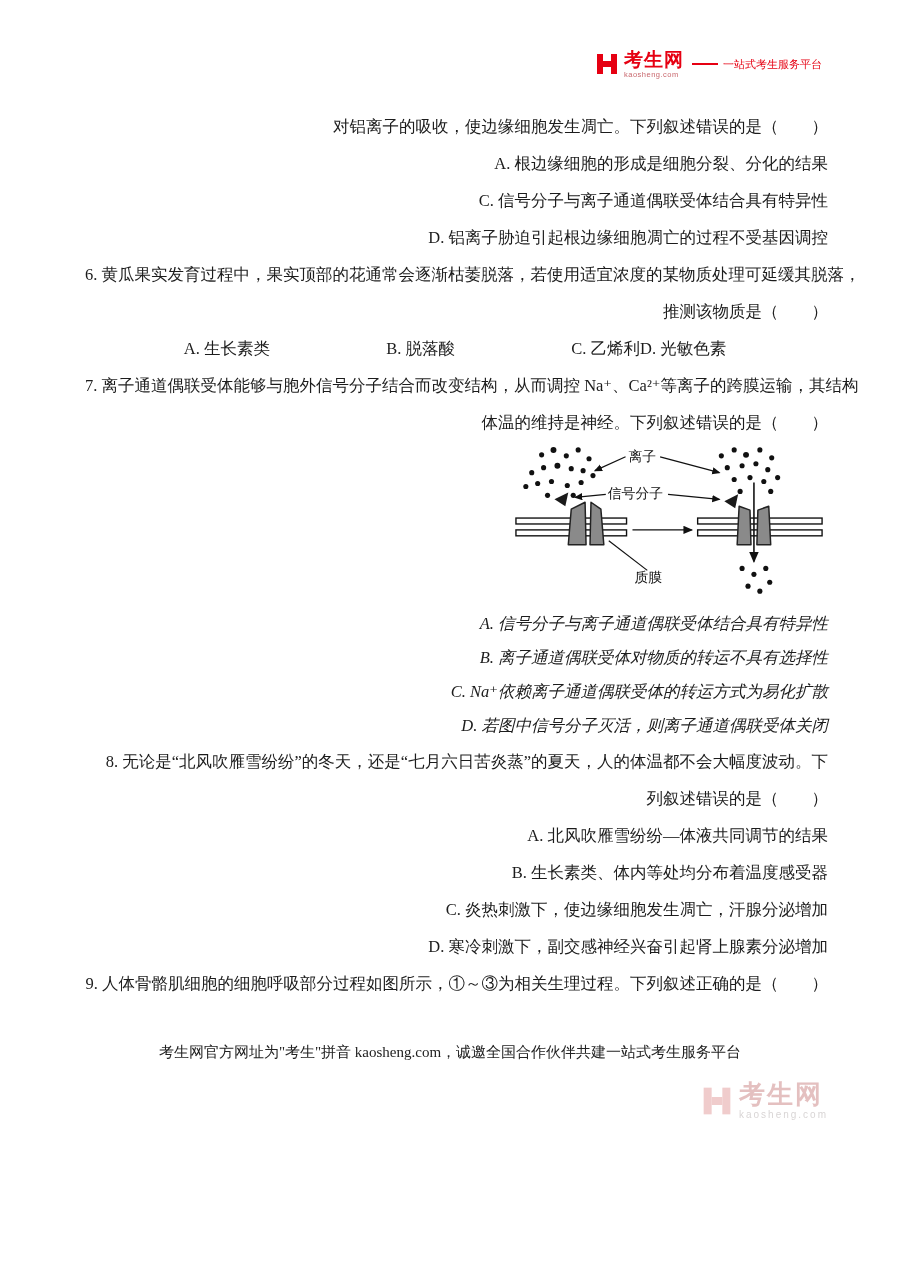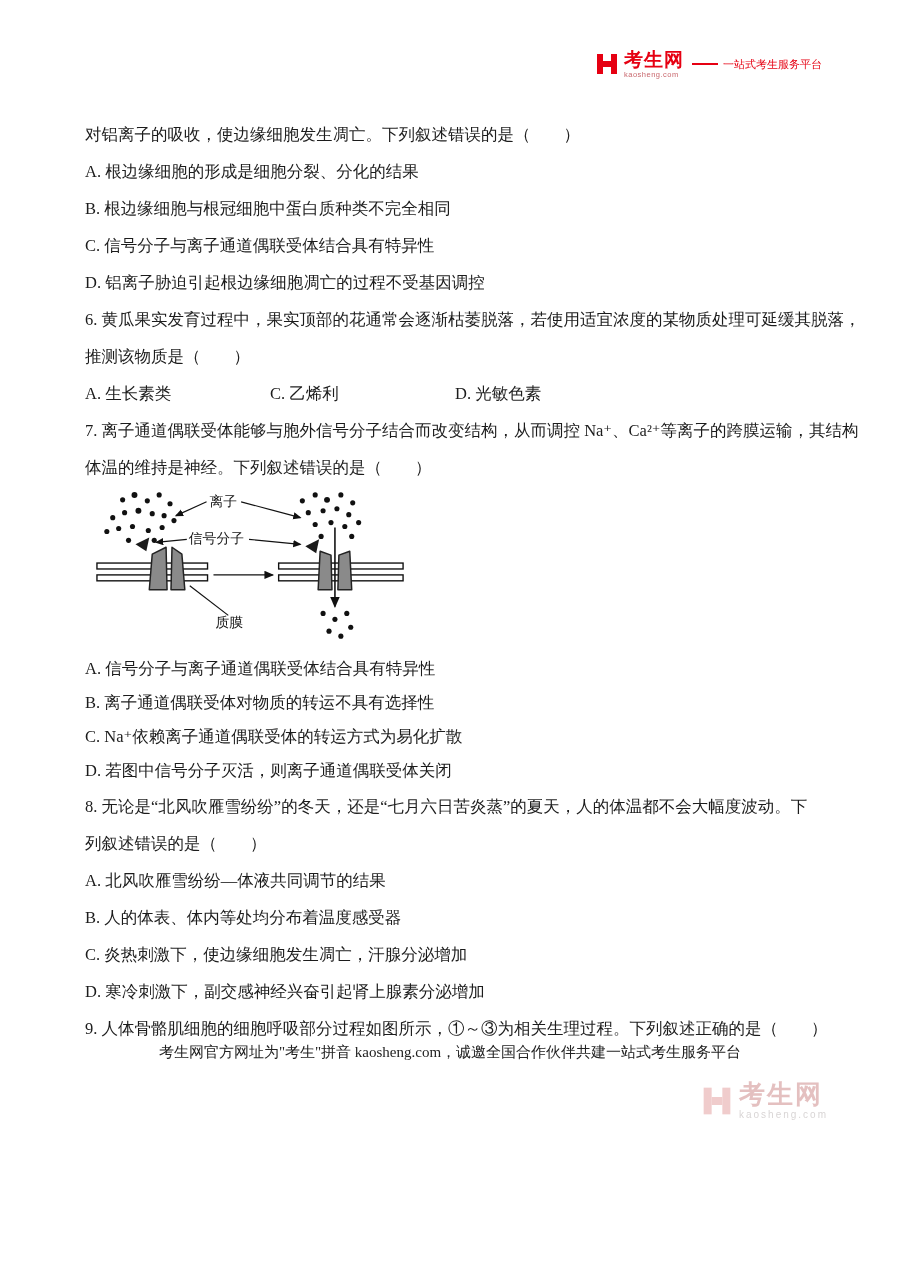--- a/index.html
+++ b/index.html
@@ -28,25 +28,26 @@
   .brand-name { font-size: 19px; font-weight: bold; color: #e60012; letter-spacing: 1px; }
   .brand-domain { font-size: 7.5px; color: #c9686e; margin-top: 2px; letter-spacing: 0.5px; }
   .brand-tagline { display: flex; align-items: center; margin-left: 8px; color: #e60012; font-size: 11px; }
   .tagline-dash { display: inline-block; width: 26px; height: 2px; background: #e60012; margin-right: 5px; }
 
   
   .content {
     position: absolute;
     left: 85px;
     right: 72px;
-    top: 112px;
+    top: 104px;
     font-size: 16.5px;
+    text-align: right;
   }
   .line { height: 37px; line-height: 37px; white-space: nowrap; }
-  .opt-line { height: 34px; line-height: 34px; white-space: nowrap; }
+  .opt-line { height: 34px; line-height: 34px; white-space: nowrap; font-style: italic; }
   .options-row { display: flex; }
   .options-row span { width: 185px; }
   .options-row span:last-child { width: auto; }
 
   
   .diagram { height: 160px; margin: 2px 0 4px 8px; }
   .diagram text { font-size: 14px; fill: #111; font-family: "Liberation Serif", "DejaVu Serif", serif; }
 
   
   .footer {
@@ -91,28 +92,28 @@
     <div class="brand-tagline">
       <span class="tagline-dash"></span>
       <span>一站式考生服务平台</span>
     </div>
   </div>
 
   <div class="content">
 
     <div class="line">对铝离子的吸收，使边缘细胞发生凋亡。下列叙述错误的是（　　）</div>
     <div class="line">A. 根边缘细胞的形成是细胞分裂、分化的结果</div>
-    <div class="line">B. 根边缘细胞与根冠细胞中蛋白质种类不完全相同</div>
     <div class="line">C. 信号分子与离子通道偶联受体结合具有特异性</div>
     <div class="line">D. 铝离子胁迫引起根边缘细胞凋亡的过程不受基因调控</div>
 
     <div class="line">6. 黄瓜果实发育过程中，果实顶部的花通常会逐渐枯萎脱落，若使用适宜浓度的某物质处理可延缓其脱落，</div>
     <div class="line">推测该物质是（　　）</div>
     <div class="line options-row">
       <span>A. 生长素类</span>
+      <span>B. 脱落酸</span>
       <span>C. 乙烯利</span>
       <span>D. 光敏色素</span>
     </div>
 
     <div class="line">7. 离子通道偶联受体能够与胞外信号分子结合而改变结构，从而调控 Na⁺、Ca²⁺等离子的跨膜运输，其结构</div>
     <div class="line">体温的维持是神经。下列叙述错误的是（　　）</div>
 
     <div class="diagram">
       <svg viewBox="0 0 320 160" width="316" height="158">
         <defs>
@@ -211,21 +212,21 @@
     </div>
 
     <div class="opt-line">A. 信号分子与离子通道偶联受体结合具有特异性</div>
     <div class="opt-line">B. 离子通道偶联受体对物质的转运不具有选择性</div>
     <div class="opt-line">C. Na⁺依赖离子通道偶联受体的转运方式为易化扩散</div>
     <div class="opt-line">D. 若图中信号分子灭活，则离子通道偶联受体关闭</div>
 
     <div class="line">8. 无论是“北风吹雁雪纷纷”的冬天，还是“七月六日苦炎蒸”的夏天，人的体温都不会大幅度波动。下</div>
     <div class="line">列叙述错误的是（　　）</div>
     <div class="line">A. 北风吹雁雪纷纷—体液共同调节的结果</div>
-    <div class="line">B. 人的体表、体内等处均分布着温度感受器</div>
+    <div class="line">B. 生长素类、体内等处均分布着温度感受器</div>
     <div class="line">C. 炎热刺激下，使边缘细胞发生凋亡，汗腺分泌增加</div>
     <div class="line">D. 寒冷刺激下，副交感神经兴奋引起肾上腺素分泌增加</div>
 
     <div class="line">9. 人体骨骼肌细胞的细胞呼吸部分过程如图所示，①～③为相关生理过程。下列叙述正确的是（　　）</div>
 
   </div>
 
   <div class="footer">考生网官方网址为"考生"拼音 kaosheng.com，诚邀全国合作伙伴共建一站式考生服务平台</div>
 
   <div class="watermark">

